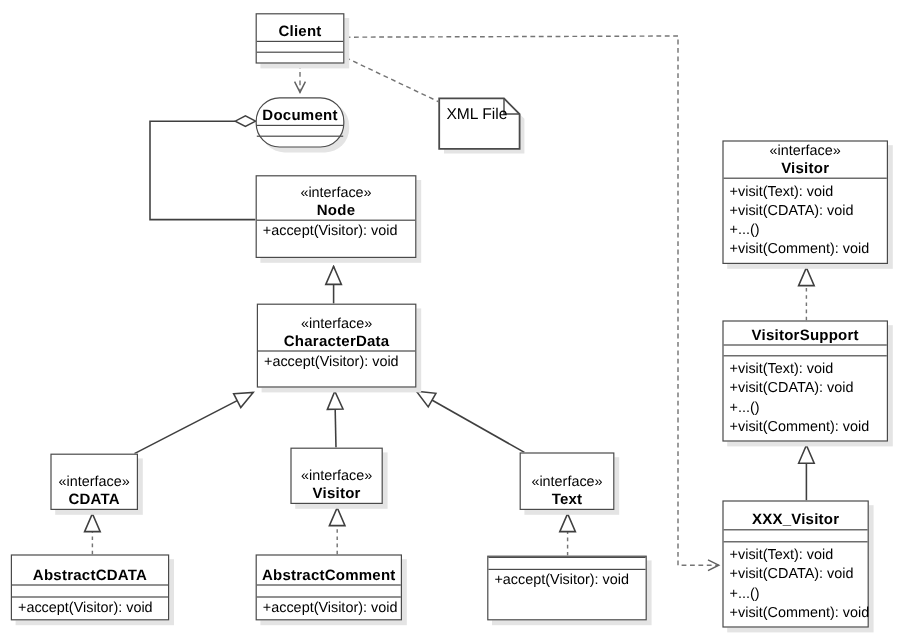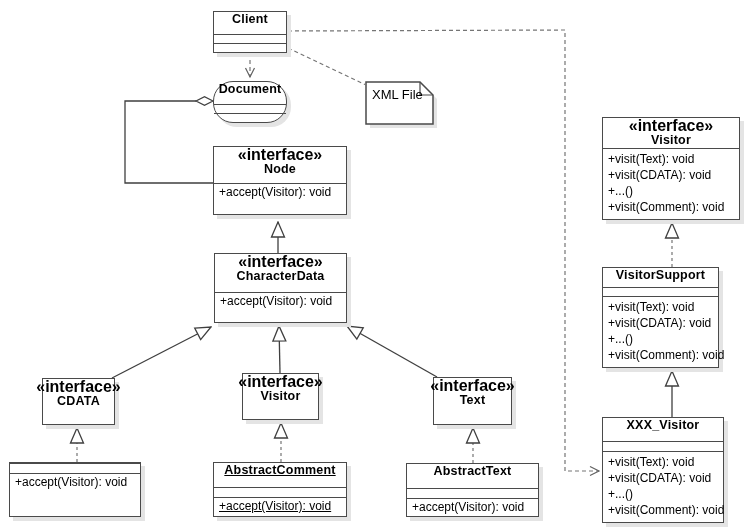--- a/index.html
+++ b/index.html
@@ -8,24 +8,24 @@
     font-family:"Liberation Sans","DejaVu Sans",sans-serif;color:#000;
   }
   #edges{position:absolute;left:0;top:0;width:749px;height:530px;}
   .uml-class{
     position:absolute;box-sizing:border-box;background:#ffffff;
     border:1.5px solid #4a4a4a;display:flex;flex-direction:column;
     box-shadow:4px 4px 0 0 #e4e4e4;
   }
   .title{
     box-sizing:border-box;display:flex;flex-direction:column;
-    align-items:center;justify-content:flex-start;text-align:center;line-height:15px;
+    align-items:center;justify-content:flex-end;text-align:center;line-height:15px;
   }
   .cls-name{font-weight:700;font-size:12.5px;letter-spacing:.2px;}
-  .stereo{font-weight:700;font-size:16px;}
+  .stereo{font-weight:400;font-size:12px;}
   .compartment{box-sizing:border-box;border-top:1px solid #4a4a4a;}
   .methods{box-sizing:border-box;border-top:1px solid #4a4a4a;flex:1;
     font-size:12px;line-height:16px;padding:2px 0 4px 5px;white-space:nowrap;}
   .methods.single{display:flex;align-items:flex-start;padding:0 0 0 5px;}
   .note-label{position:absolute;font-size:13px;white-space:nowrap;}
 </style>
 </head>
 <body>
 
 <div id="canvas">
@@ -125,60 +125,60 @@
   </div>
 
   <div class="uml-class" style="left:433px;top:377px;width:79px;height:48px;">
     <div class="title" style="flex:1;">
       <span class="stereo">«interface»</span>
       <span class="cls-name">Text</span>
     </div>
   </div>
 
   <div class="uml-class" style="left:9px;top:462px;width:132px;height:55px;">
-    <div class="compartment" style="height:10px;"></div>
-    <div class="methods single">
-      <div>+accept(Visitor): void</div>
-    </div>
-  </div>
-
-  <div class="uml-class" style="left:213px;top:462px;width:134px;height:55px;text-decoration:underline;">
+    <div class="title" style="height:24px;">
+        <span class="cls-name">AbstractCDATA</span>
+      </div>
+    <div class="compartment" style="height:10px;"></div>
+    <div class="methods single">
+      <div>+accept(Visitor): void</div>
+    </div>
+  </div>
+
+  <div class="uml-class" style="left:213px;top:462px;width:122px;height:55px;">
     <div class="title" style="height:24px;">
         <span class="cls-name">AbstractComment</span>
       </div>
     <div class="compartment" style="height:10px;"></div>
     <div class="methods single">
       <div>+accept(Visitor): void</div>
     </div>
   </div>
 
   <div class="uml-class" style="left:406px;top:463px;width:133px;height:54px;">
-    <div class="title" style="height:24px;">
-        <span class="cls-name">AbstractText</span>
-      </div>
     <div class="compartment" style="height:10px;"></div>
     <div class="methods single">
       <div>+accept(Visitor): void</div>
     </div>
   </div>
 
   <div class="uml-class" style="left:602px;top:117px;width:138px;height:103px;">
     <div class="title" style="height:36px;">
       <span class="stereo">«interface»</span>
       <span class="cls-name">Visitor</span>
     </div>
     <div class="methods">
       <div>+visit(Text): void</div>
       <div>+visit(CDATA): void</div>
       <div>+...()</div>
       <div>+visit(Comment): void</div>
     </div>
   </div>
 
-  <div class="uml-class" style="left:602px;top:267px;width:117px;height:101px;">
+  <div class="uml-class" style="left:602px;top:267px;width:138px;height:101px;">
     <div class="title" style="height:21px;">
         <span class="cls-name">VisitorSupport</span>
       </div>
     <div class="compartment" style="height:10px;"></div>
     <div class="methods">
       <div>+visit(Text): void</div>
       <div>+visit(CDATA): void</div>
       <div>+...()</div>
       <div>+visit(Comment): void</div>
     </div>

